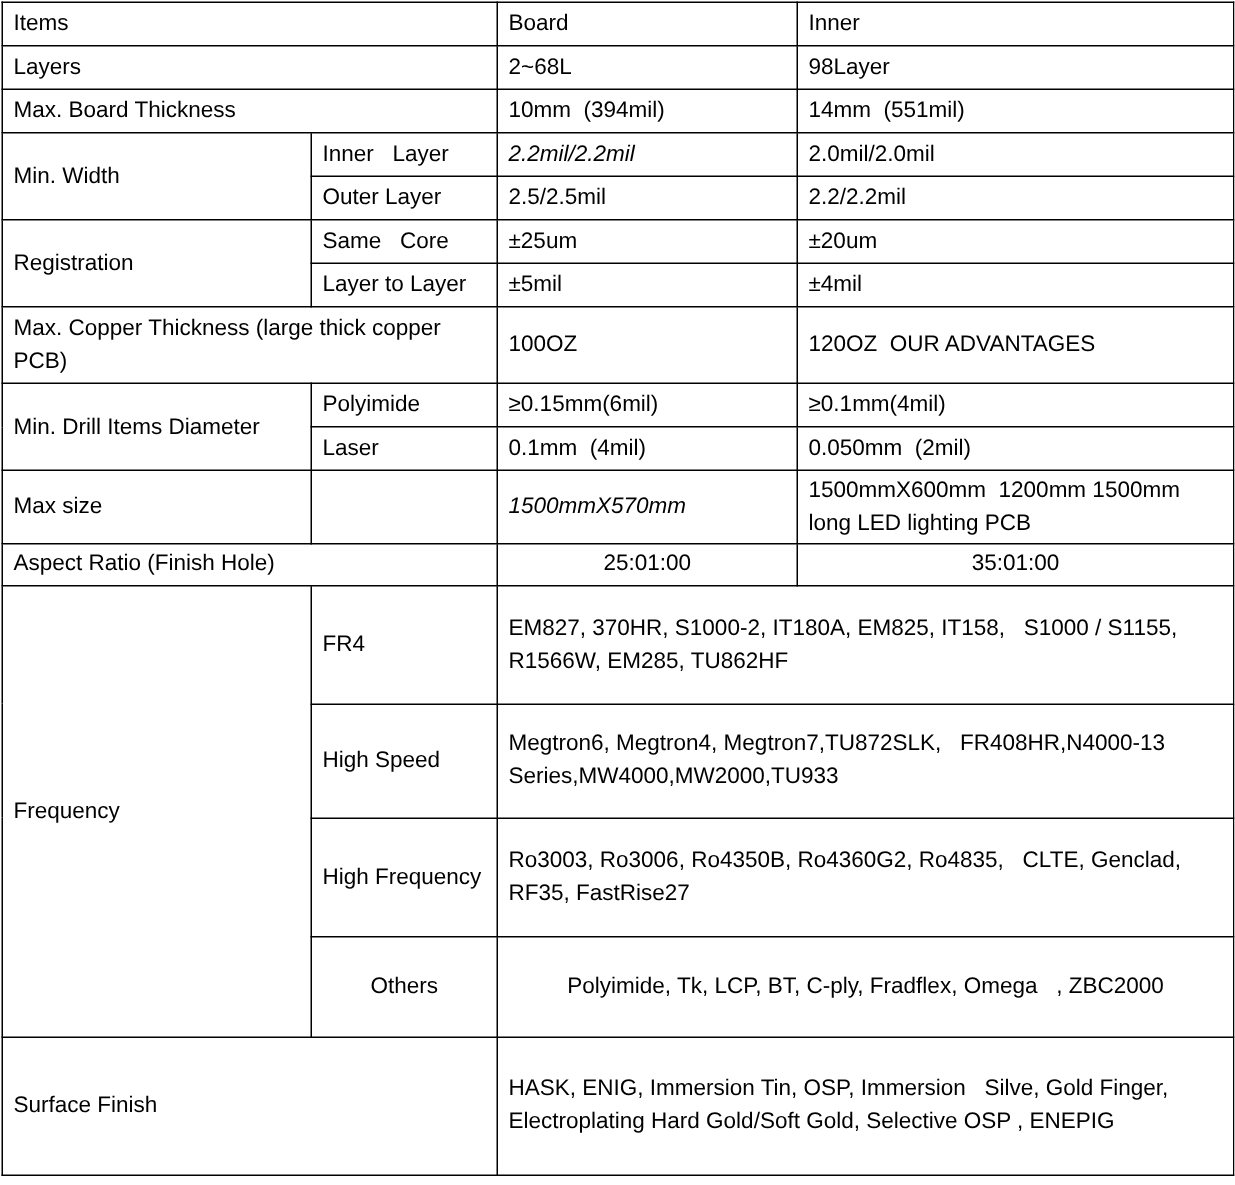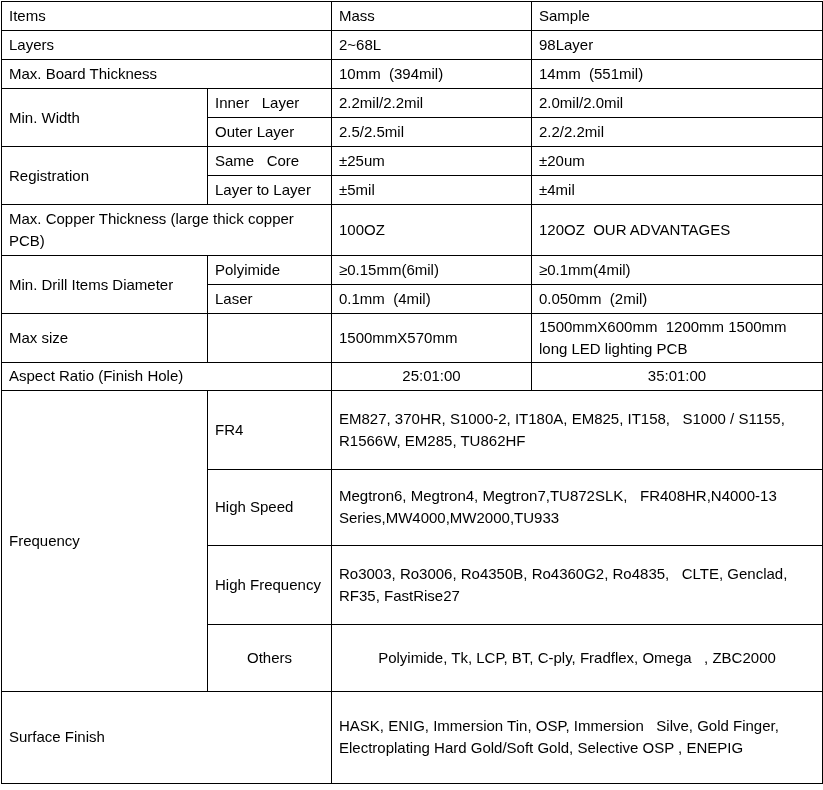--- a/index.html
+++ b/index.html
@@ -26,21 +26,21 @@
   table.spec td {
     border: 1px solid #000000;
     padding: 2px 7px;
     vertical-align: middle;
     white-space: pre-wrap;
     word-wrap: break-word;
     overflow: hidden;
     box-sizing: border-box;
   }
   td.right { text-align: center; }
-  td.indent { padding-left: 15px; }
+  td.indent { padding-left: 15px; font-style: italic; }
 
   tr.h30 td { height: 29px; }
   tr.h51 td { height: 51px; }
   tr.h45 td { height: 45px; }
   tr.h28 td { height: 28px; }
   tr.h79 td { height: 79px; }
   tr.h76 td { height: 76px; }
   tr.h67 td { height: 67px; text-align: center; }
   tr.h92 td { height: 92px; }
 </style>
@@ -52,22 +52,22 @@
     <colgroup>
       <col style="width:206px">
       <col style="width:124px">
       <col style="width:200px">
       <col style="width:291px">
     </colgroup>
 
     <tbody>
         <tr class="h30">
       <td colspan="2">Items</td>
-      <td>Mass</td>
-      <td>Sample</td>
+      <td>Board</td>
+      <td>Inner</td>
     </tr>
 
     <tr class="h30">
       <td colspan="2">Layers</td>
       <td>2~68L</td>
       <td>98Layer</td>
     </tr>
 
     <tr class="h30">
       <td colspan="2">Max. Board Thickness</td>

